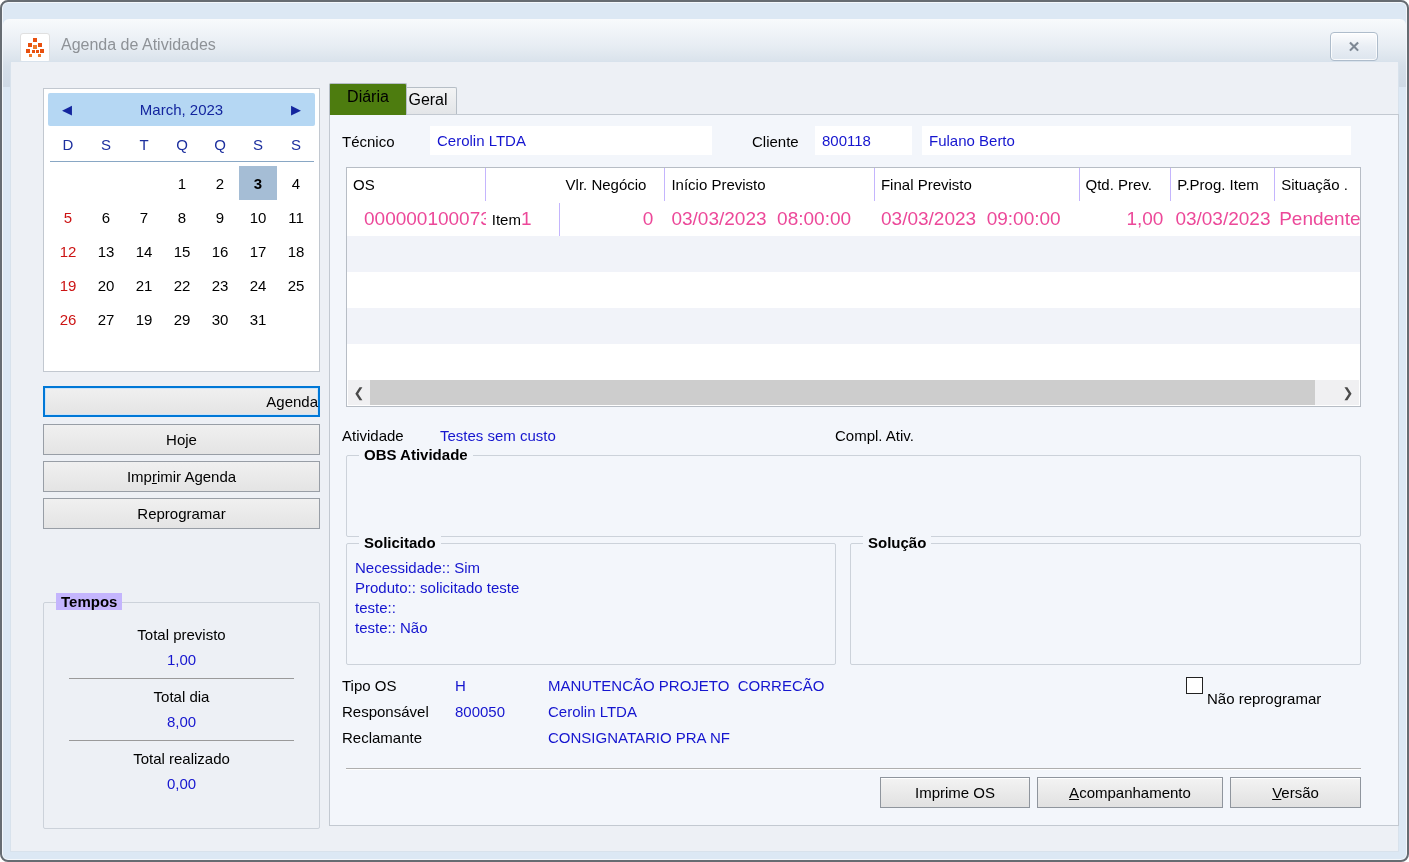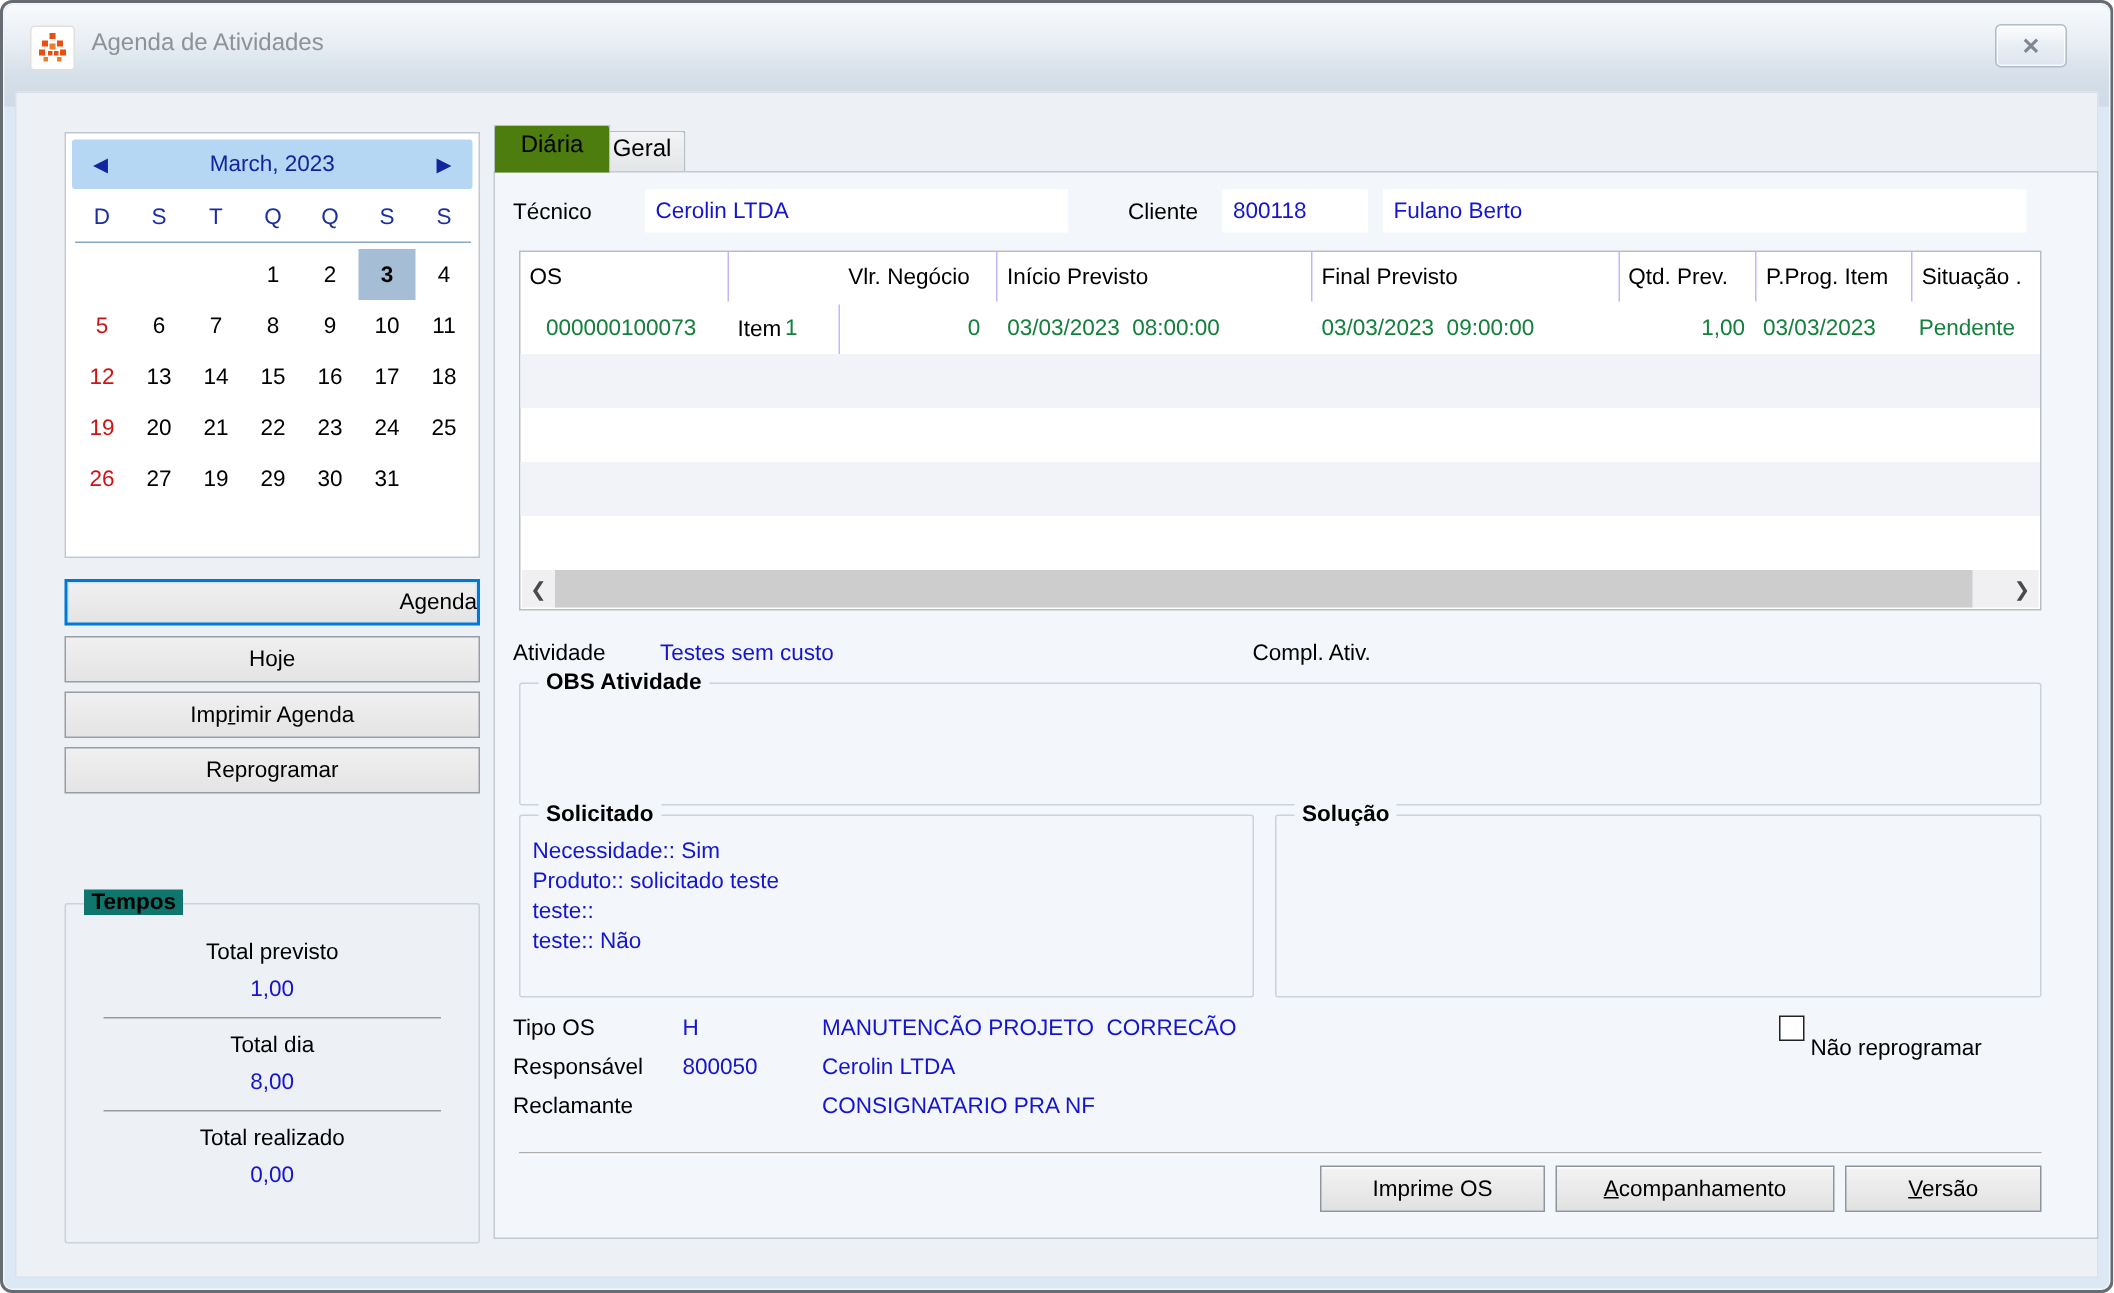--- a/index.html
+++ b/index.html
@@ -1,20 +1,20 @@
 <!DOCTYPE html>
 <html><head>
 <meta charset="utf-8">
 <style>
   html,body{margin:0;padding:0;background:#fff;}
   *{box-sizing:border-box;font-family:"Liberation Sans",sans-serif;}
   .stage{position:relative;width:1409px;height:862px;background:#fff;overflow:hidden;}
   .window{position:absolute;inset:0;border:2px solid #666c72;border-radius:8px;
           background:#dce8f4;box-shadow:inset 0 0 0 1px rgba(255,255,255,.65);}
-  .titlebar{position:absolute;left:1px;right:1px;top:1px;height:68px;border-radius:6px 6px 0 0;
+  .titlebar{position:absolute;left:1px;right:1px;top:17px;height:68px;border-radius:6px 6px 0 0;
             background:linear-gradient(#f8fafc, #e7edf3 40%, #d5dfe9 70%, #cfdae6);padding-left:15px;}
   .app-icon{position:absolute;left:17px;top:14px;width:30px;height:30px;background:#fff;
             border:1px solid #e0e0e0;border-radius:3px;display:flex;align-items:center;justify-content:center;}
   .title-text{position:absolute;left:58px;top:17px;font-size:16px;color:#8e9297;}
   .close-btn{position:absolute;right:28px;top:13px;width:48px;height:29px;border-radius:4px;
              background:linear-gradient(#fdfdfe,#e9eef4 50%,#dde5ee);border:1px solid #aebccb;
              box-shadow:inset 0 0 0 1px rgba(255,255,255,.8);color:#7e8894;font-size:15px;font-weight:bold;
              display:flex;align-items:center;justify-content:center;cursor:default;}
   .client{position:absolute;left:8px;right:8px;top:59px;bottom:8px;background:#edf0f5;border:1px solid #d8e2ec;}
 
@@ -33,21 +33,21 @@
   .cal-cell.sun{color:#cc1414;}
   .cal-cell.sel{background:#a5bdd5;font-weight:bold;}
 
   
   .side-btn{position:absolute;left:32px;width:277px;height:31px;background:linear-gradient(#f0f0f0,#e4e4e4);
             border:1px solid #989ea6;display:flex;align-items:center;justify-content:center;font-size:15px;color:#000;cursor:default;}
   .side-btn.focused{border:2px solid #0078d7;box-shadow:inset 0 0 0 1px #cfe4f7;justify-content:flex-end;}
 
   
   .groupbox{position:absolute;border:1px solid #ccd2da;border-radius:2px;}
-  .group-title{position:absolute;top:-10px;left:12px;background:#0f766e;padding:0 5px;font-size:15px;font-weight:bold;color:#000;}
+  .group-title{position:absolute;top:-10px;left:12px;background:#c4b5fd;padding:0 5px;font-size:15px;font-weight:bold;color:#000;}
   .tempos-body{position:absolute;left:0;right:0;top:14px;text-align:center;}
   .tempos-label{font-size:15px;color:#000;margin-top:9px;}
   .tempos-value{font-size:15px;color:#1515cf;margin-top:8px;}
   .tempos-line{margin:10px auto 2px auto;width:225px;border-top:1px solid #9a9a9a;}
 
   
   .tab{position:absolute;border:1px solid #b6bec6;border-bottom:none;border-radius:2px 2px 0 0;
        display:flex;align-items:flex-start;justify-content:center;font-size:16px;color:#000;cursor:default;}
   .tab.active{left:318px;top:21px;width:78px;height:32px;background:#4d7c0f;z-index:3;padding-top:4px;}
   .tab.inactive{left:388px;top:25px;width:58px;height:27px;background:linear-gradient(#f3f4f5,#e3e5e8);z-index:1;padding-top:3px;}
@@ -58,21 +58,21 @@
   .field{position:absolute;background:#fff;font-size:15px;color:#1515cf;display:flex;align-items:center;
          padding-left:7px;white-space:pre;}
 
   
   .grid{position:absolute;left:16px;top:52px;width:1015px;height:240px;background:#fff;border:1px solid #b7bdc5;}
   .g-header{position:absolute;left:0;top:0;right:0;height:33px;display:flex;}
   .g-hcell{height:33px;display:flex;align-items:center;font-size:15px;color:#000;border-right:1px solid #c4b5fd;
            padding:0 4px 0 6px;overflow:hidden;white-space:pre;}
   .g-hcell:last-child{border-right:none;}
   .g-row{position:absolute;left:0;right:0;height:35px;display:flex;}
-  .g-cell{height:35px;display:flex;align-items:center;font-size:15px;color:#15803d;white-space:pre;overflow:hidden;}
+  .g-cell{height:35px;display:flex;align-items:center;font-size:19px;color:#ec4899;white-space:pre;overflow:hidden;}
   .g-stripe{position:absolute;left:0;right:0;height:36px;}
   .g-stripe.alt{background:#f1f3f9;}
   .hscroll{position:absolute;left:1px;right:1px;bottom:1px;height:25px;background:#f0f0f2;display:flex;align-items:center;}
   .hs-arrow{width:22px;text-align:center;font-size:13px;color:#4a4a4a;cursor:default;}
   .hs-thumb{height:25px;background:#cdcdcd;flex:0 0 auto;cursor:default;}
   .hs-space{flex:1 1 auto;}
 
   
   .blue-line{font-size:15px;color:#1515cf;line-height:20px;white-space:pre;}
 

